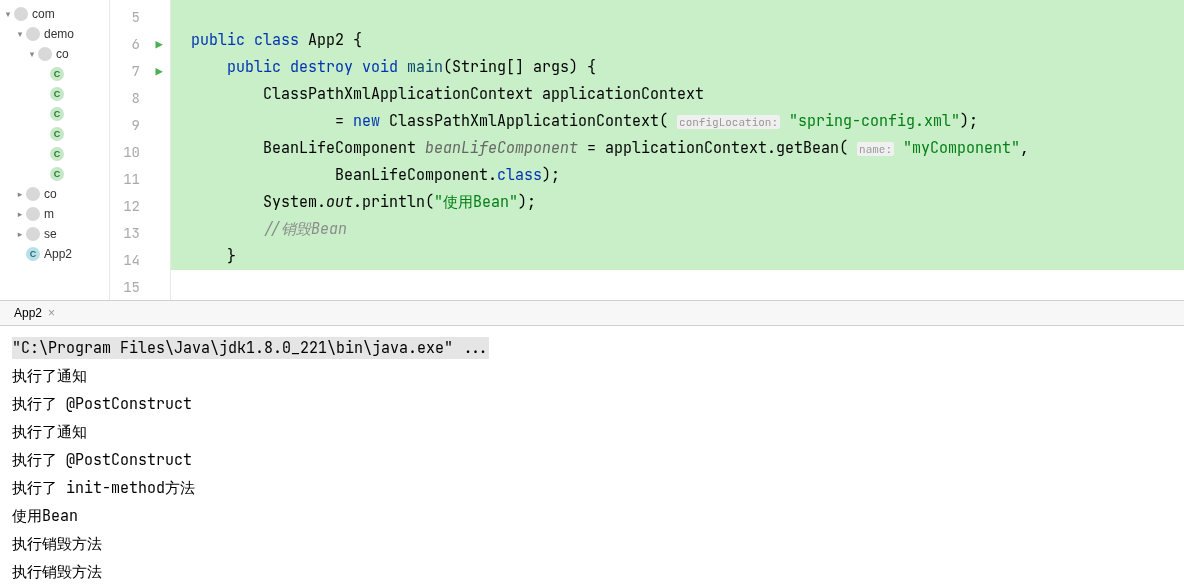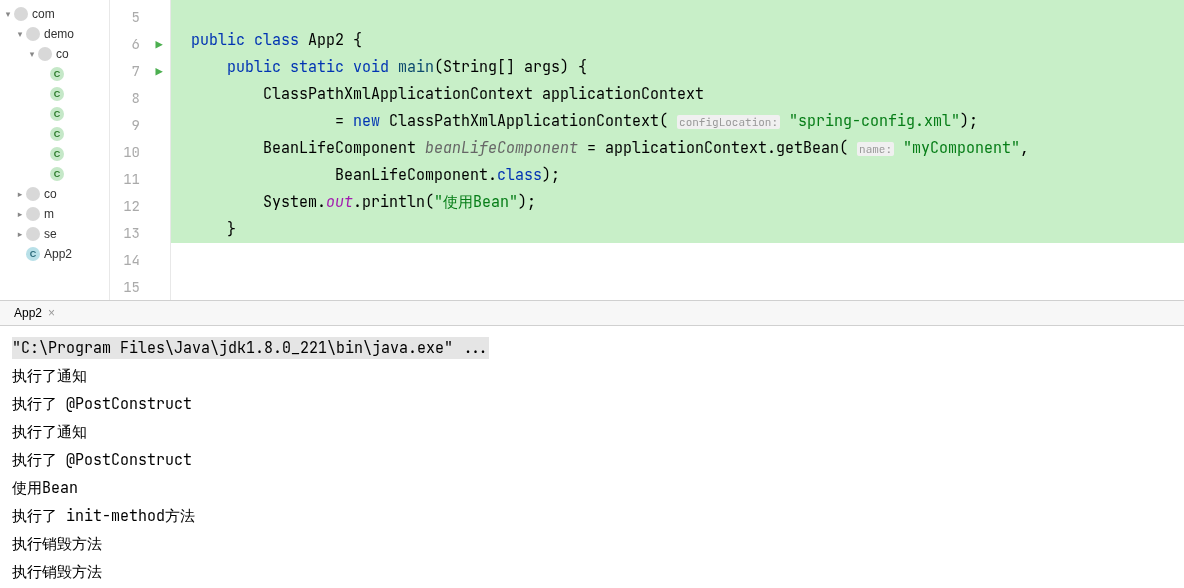--- a/index.html
+++ b/index.html
@@ -19,21 +19,21 @@
 .run-col { width:22px; padding-top:4px; }
 .run-col div { height:27px; display:flex; align-items:center; justify-content:center; }
 .run-icon { color:#4caf50; font-size:12px; }
 .code { flex:1; font-size:15px; }
 .code-line { height:27px; line-height:27px; white-space:pre; padding-left:20px; }
 .hl-green { background:#c8efc8; }
 .hl-yellow { background:#fcfae3; }
 .kw { color:#0033b3; }
 .mname { color:#0c4a6e; }
 .str { color:#067d17; }
-.field { color:#a21caf; font-style:italic;margin-top:20px; }
+.field { color:#000000; font-style:italic;margin-top:20px; }
 .param { color:#666; font-style:italic; }
 .paramlabel { color:#999; background:#f0f0f0; padding:0 2px; border-radius:2px; font-size:11px; }
 .comment { color:#8c8c8c; font-style:italic; }
 .strike { text-decoration:line-through; }
 .cursor { border-left:1px solid #000; display:inline-block; height:18px; vertical-align:middle; }
 .tabbar { height:26px; border-top:1px solid #d0d0d0; border-bottom:1px solid #d0d0d0; display:flex; align-items:center; padding-left:8px; font-family:-apple-system,Arial,sans-serif; font-size:12px; background:#f7f7f7; }
 .tab { display:flex; align-items:center; gap:6px; padding:0 6px; }
 .tab-close { color:#999; font-size:12px; cursor:pointer; }
 .console { flex:1; padding:8px 12px; font-size:15px; overflow:hidden; }
 .console-line { line-height:28px; white-space:pre; }
@@ -127,41 +127,42 @@
           <div></div>
           <div></div>
           <div></div>
           <div></div>
           <div></div>
       </div>
     </div>
     <div class="code">
       <div class="code-line hl-green"> </div>
       <div class="code-line hl-green"><span class="kw">public class</span><span> App2 {</span></div>
-      <div class="code-line hl-green">    <span class="kw">public static </span><span class="kw">void </span><span class="mname">main</span><span>(String[] args) {</span></div>
+      <div class="code-line hl-green">    <span class="kw">public destroy </span><span class="kw">void </span><span class="mname">main</span><span>(String[] args) {</span></div>
       <div class="code-line hl-green">        ClassPathXmlApplicationContext applicationContext</div>
       <div class="code-line hl-green"><span>                = </span><span class="kw">new</span><span> ClassPathXmlApplicationContext( </span><span class="paramlabel">configLocation:</span> <span class="str">"spring-config.xml"</span><span>);</span></div>
       <div class="code-line hl-green"><span>        BeanLifeComponent </span><span class="param">beanLifeComponent</span><span> = applicationContext.getBean( </span><span class="paramlabel">name:</span> <span class="str">"myComponent"</span><span>,</span></div>
       <div class="code-line hl-green"><span>                BeanLifeComponent.</span><span class="kw">class</span><span>);</span></div>
       <div class="code-line hl-green"><span>        System.</span><span class="field">out</span><span>.println(</span><span class="str">"使用Bean"</span><span>);</span></div>
+      <div class="code-line hl-green"><span class="comment">        //销毁Bean</span></div>
       <div class="code-line hl-green">    }</div>
     </div>
   </div>
 </div>
 
 <div class="tabbar">
   <div class="tab">
     <span>App2</span>
     <span class="tab-close">×</span>
   </div>
 </div>
 
 <div class="console">
   <div class="console-line"><span class="cmd-hl">"C:\Program Files\Java\jdk1.8.0_221\bin\java.exe" ...</span></div>
   <div class="console-line">执行了通知</div>
   <div class="console-line">执行了 @PostConstruct</div>
   <div class="console-line">执行了通知</div>
   <div class="console-line">执行了 @PostConstruct</div>
+  <div class="console-line">执行了 init-method方法</div>
   <div class="console-line">使用Bean</div>
-  <div class="console-line">执行了 init-method方法</div>
   <div class="console-line">执行销毁方法</div>
   <div class="console-line">执行销毁方法</div>
 </div>
 
 </body></html>

